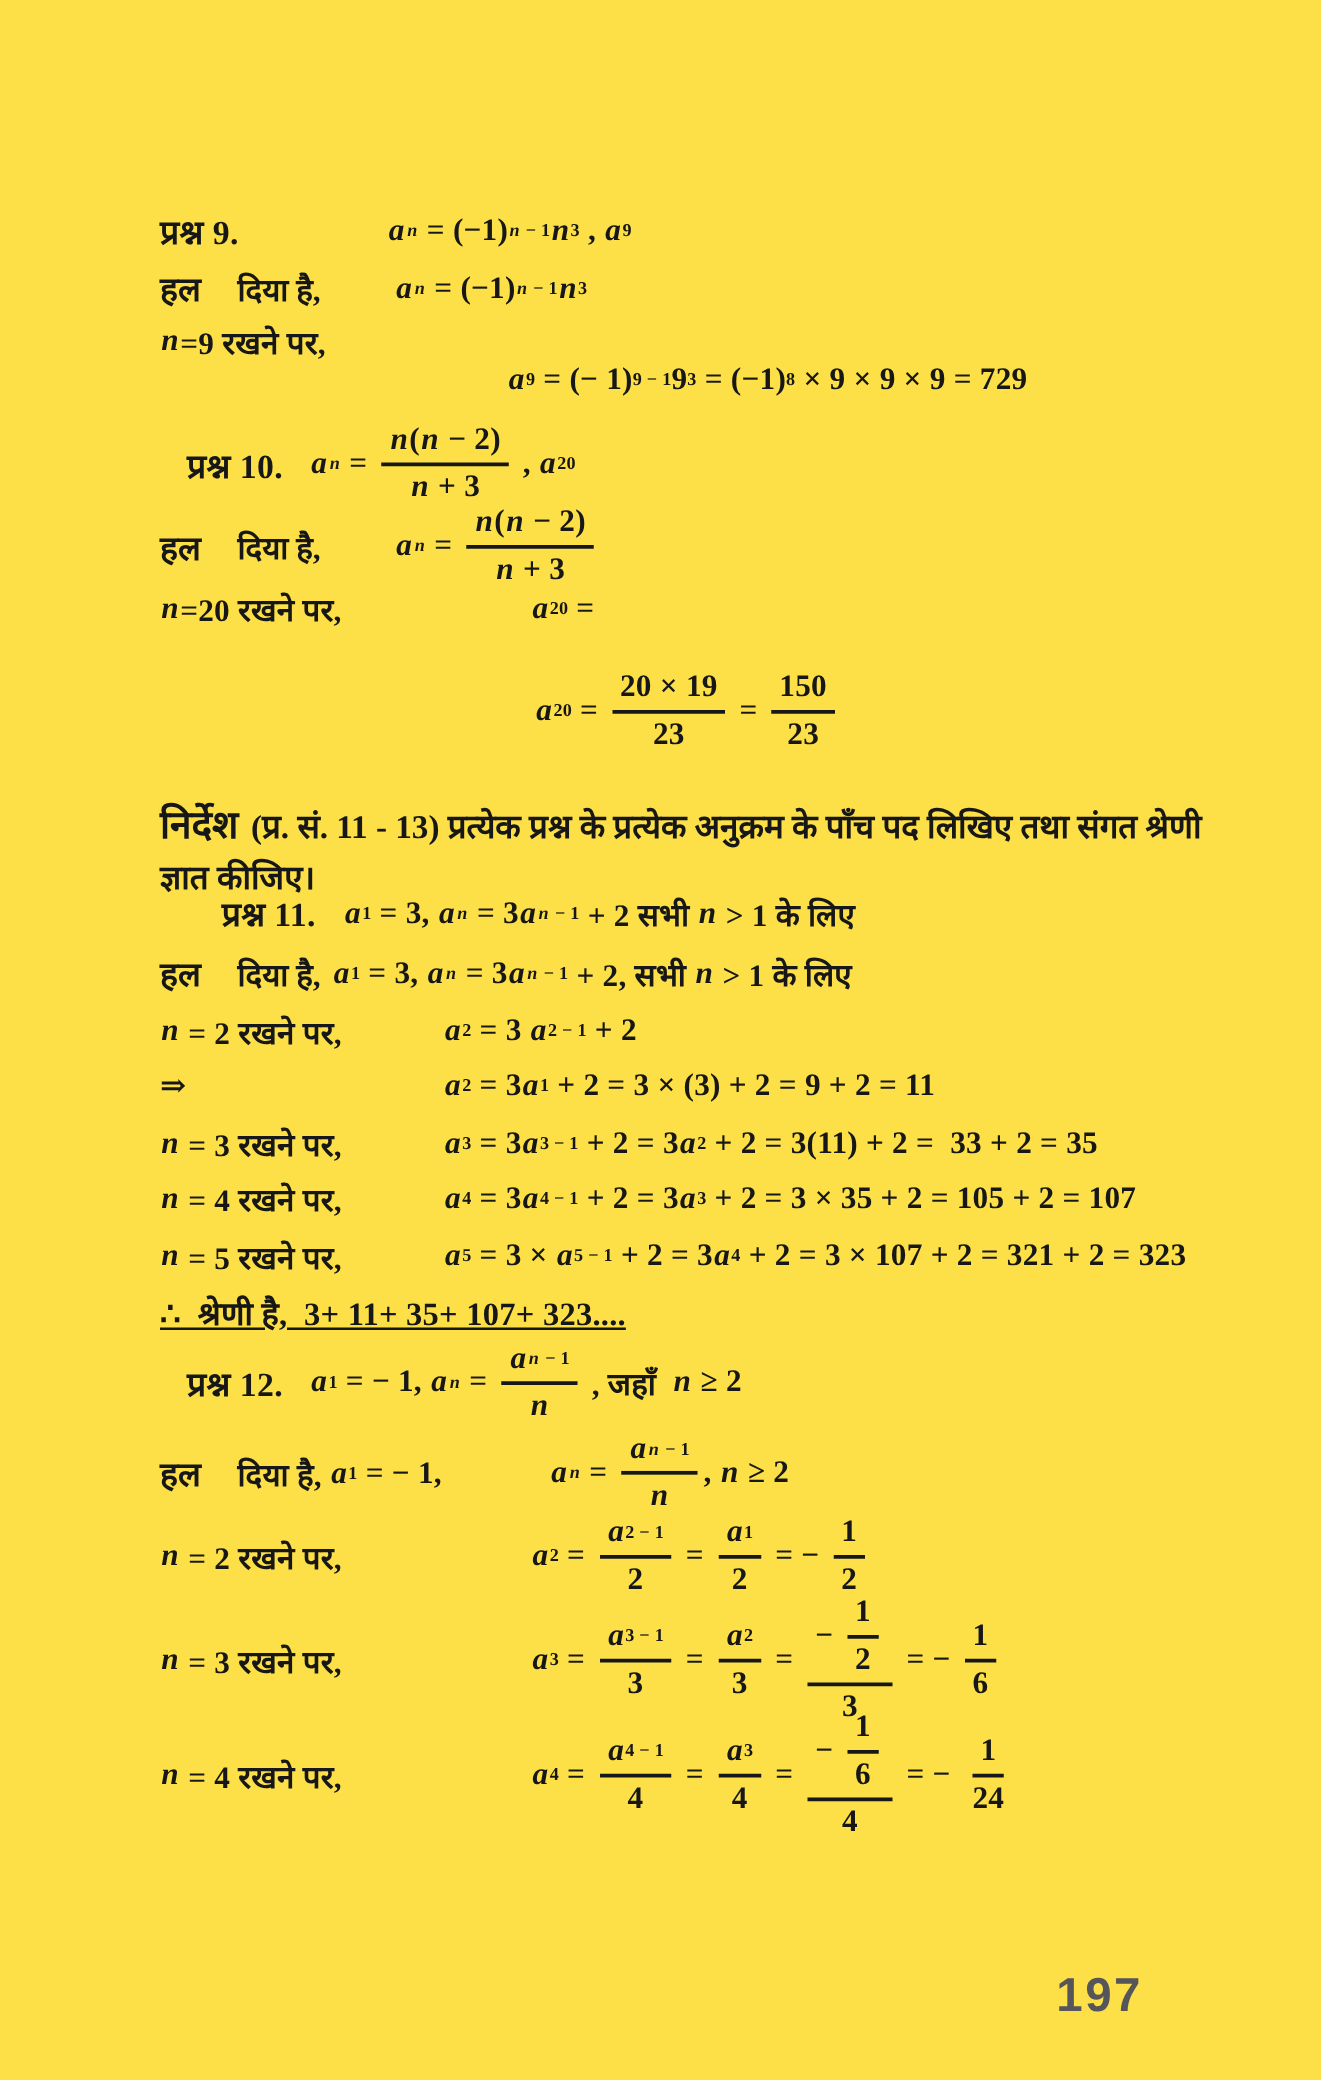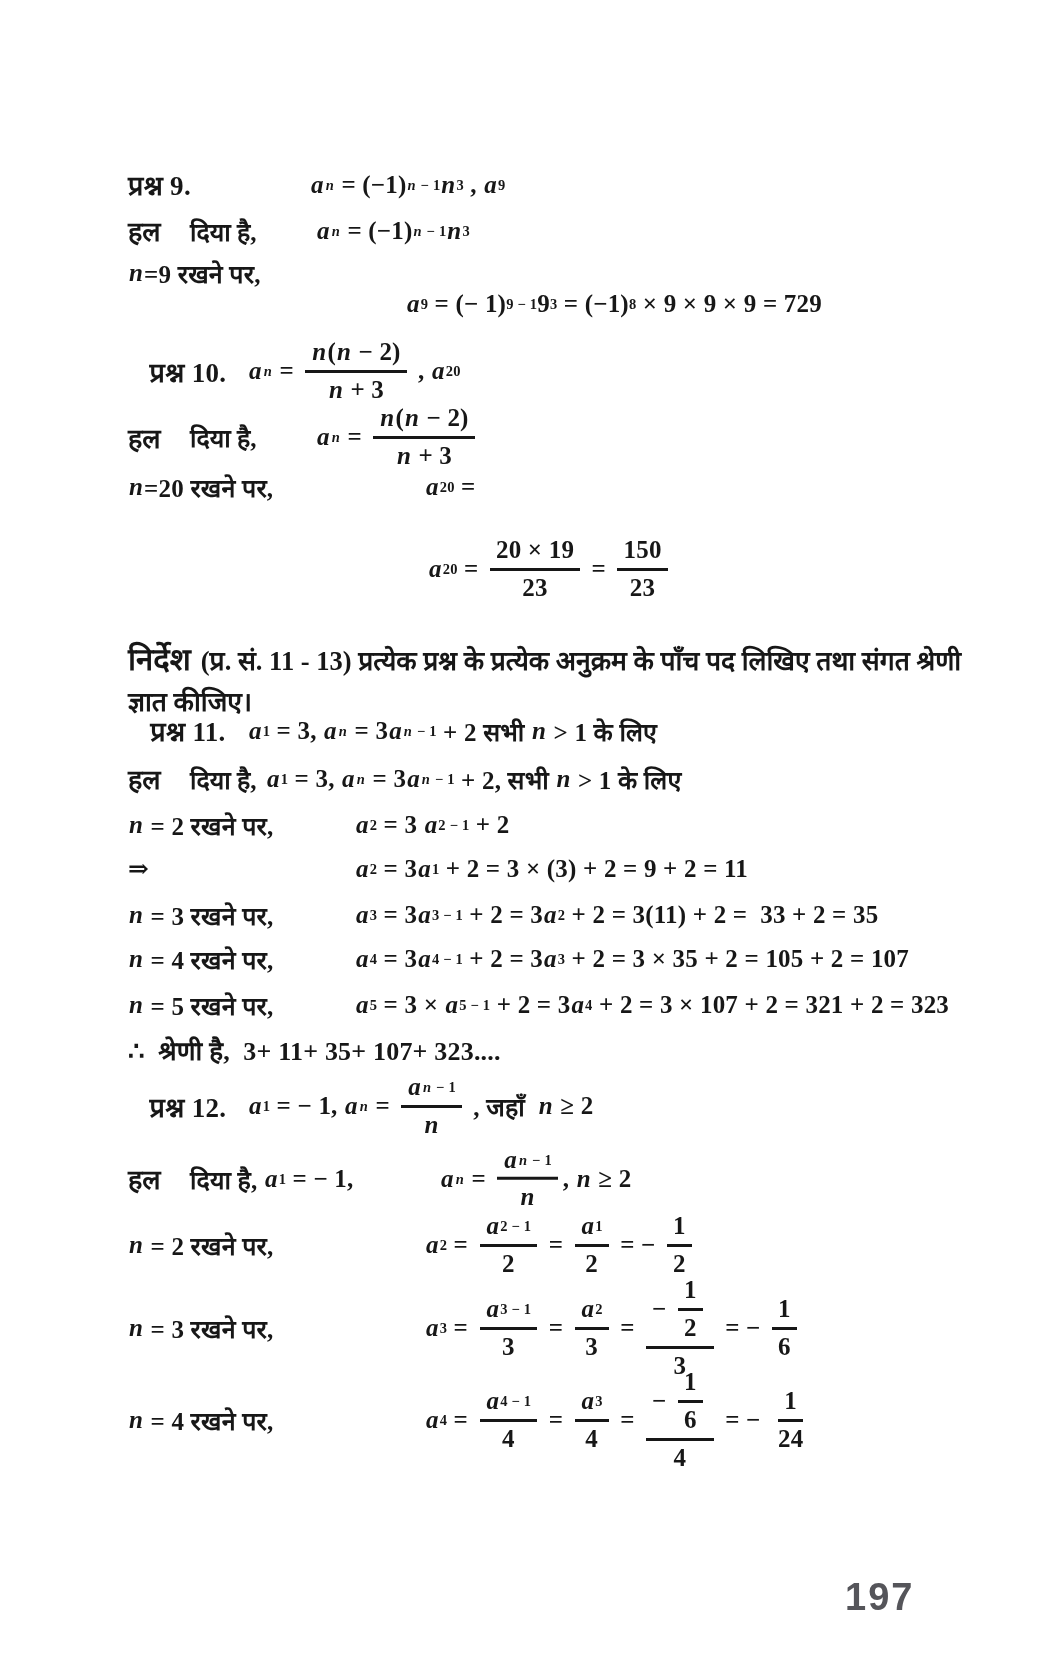--- a/index.html
+++ b/index.html
@@ -1,20 +1,20 @@
 <!DOCTYPE html>
 <html><head>
 <meta charset="utf-8">
 <style>
   html,body{margin:0;padding:0;background:#e8e8e8;}
   .page{
     position:relative;
     width:1057px;height:1664px;
     margin:0 auto;
-    background:#ffffff;
+    background:#fde047;
     color:#171717;
     font-family:"Liberation Serif","DejaVu Serif",serif;
     font-weight:700;
     font-size:25px;
     overflow:hidden;
   }
   .row{
     position:absolute;
     left:128px;right:40px;
     display:flex;
@@ -44,38 +44,38 @@
     vertical-align:middle;margin:0 5px;text-align:center;line-height:1.15;
   }
   .frac .num{padding:0 6px 3px;border-bottom:3px solid #171717;display:inline-flex;align-items:center;justify-content:center;white-space:pre;}
   .frac .den{padding:3px 6px 0;display:inline-flex;align-items:center;justify-content:center;white-space:pre;}
   .indent278{margin-left:278px;}
   .indent300{margin-left:300px;}
   .instr-wrap{display:block;width:872px;line-height:1.45;}
   .instr-head{font-size:31px;font-weight:700;margin-right:10px;}
   .instr-body{font-size:26.5px;font-weight:700;}
   .abs-right{position:absolute;left:312px;top:50%;transform:translateY(-50%);}
-  .conclusion{font-size:26px;}
+  .conclusion{font-size:26px;text-decoration:underline;}
   .page-num{
     position:absolute;left:845px;top:1576px;
     font-family:"Liberation Sans","DejaVu Sans",sans-serif;
     font-weight:700;
     font-size:38px;color:#55555a;letter-spacing:2px;
   }
   
   .r-q9-stmt{top:166px;}
   .r-q9-given{top:212px;}
   .r-q9-n{top:256px;}
   .r-q9-step{top:290px;}
   .r-q10-stmt{top:338px;}
   .r-q10-given{top:404px;}
   .r-q10-s1{top:470px;}
   .r-q10-s2{top:536px;}
   .r-instr{top:638px;}
-  .r-q11-stmt{top:712px;}
+  .r-q11-stmt{top:712px;margin-left:27px;}
   .r-q11-given{top:760px;}
   .r-q11-s1{top:808px;}
   .r-q11-s2{top:854px;}
   .r-q11-s3{top:898px;}
   .r-q11-s4{top:942px;}
   .r-q11-s5{top:988px;}
   .r-q11-con{top:1032px;}
   .r-q12-stmt{top:1073px;}
   .r-q12-given{top:1160px;}
   .r-q12-s1{top:1212px;}

